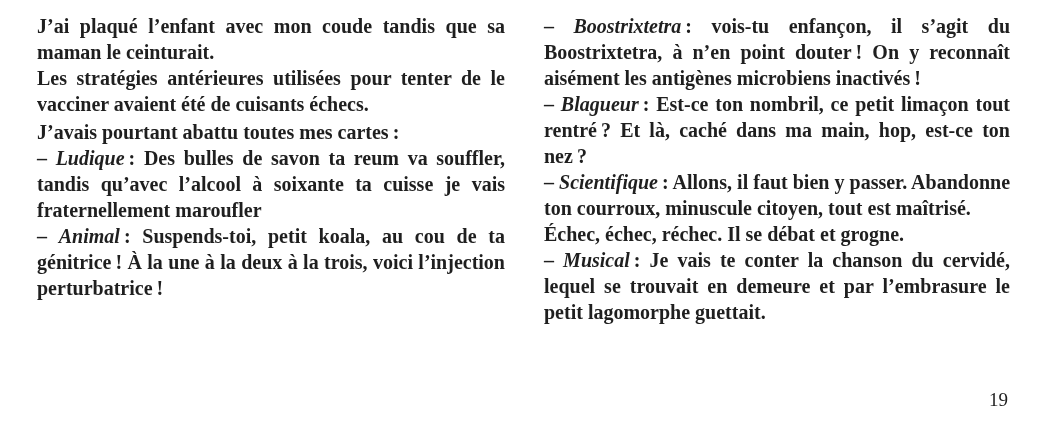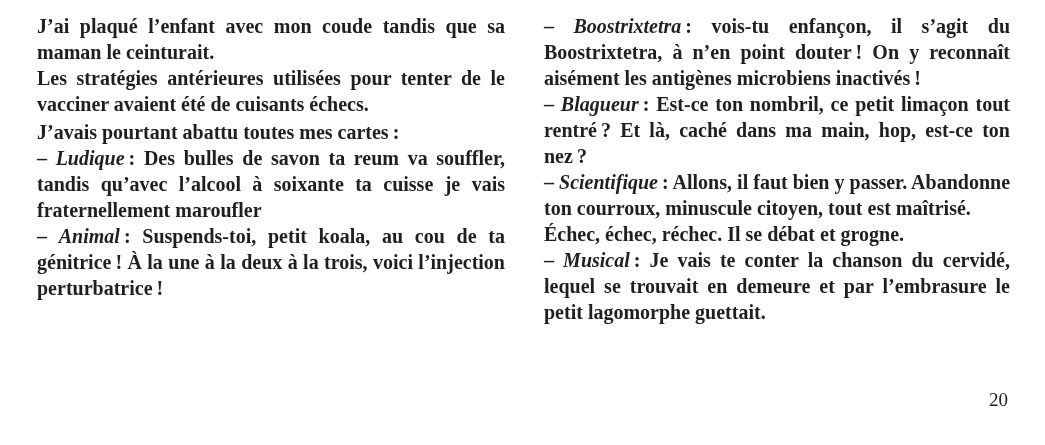--- a/index.html
+++ b/index.html
@@ -53,15 +53,15 @@
   </div>
 
   <div class="col col-right">
     <p class="para"><span>–&nbsp;</span><em class="label">Boostrixtetra</em><span> : vois-tu enfançon, il s’agit du Boostrixtetra, à n’en point douter ! On y reconnaît aisément les antigènes microbiens inactivés !</span></p>
     <p class="para"><span>–&nbsp;</span><em class="label">Blagueur</em><span> : Est-ce ton nombril, ce petit limaçon tout rentré ? Et là, caché dans ma main, hop, est-ce ton nez ?</span></p>
     <p class="para"><span>–&nbsp;</span><em class="label">Scientifique</em><span> : Allons, il faut bien y passer. Abandonne ton courroux, minuscule citoyen, tout est maîtrisé.</span></p>
     <p class="para">Échec, échec, réchec. Il se débat et grogne.</p>
     <p class="para"><span>–&nbsp;</span><em class="label">Musical</em><span> : Je vais te conter la chanson du cervidé, lequel se trouvait en demeure et par l’embrasure le petit lagomorphe guettait.</span></p>
   </div>
 
-  <div class="page-number">20</div>
+  <div class="page-number">19</div>
 
 </div>
 
 </body></html>

